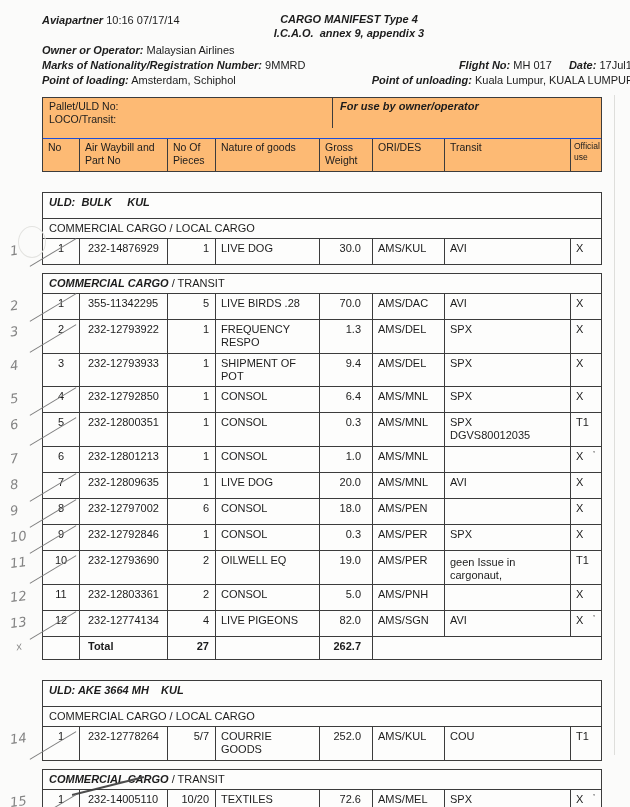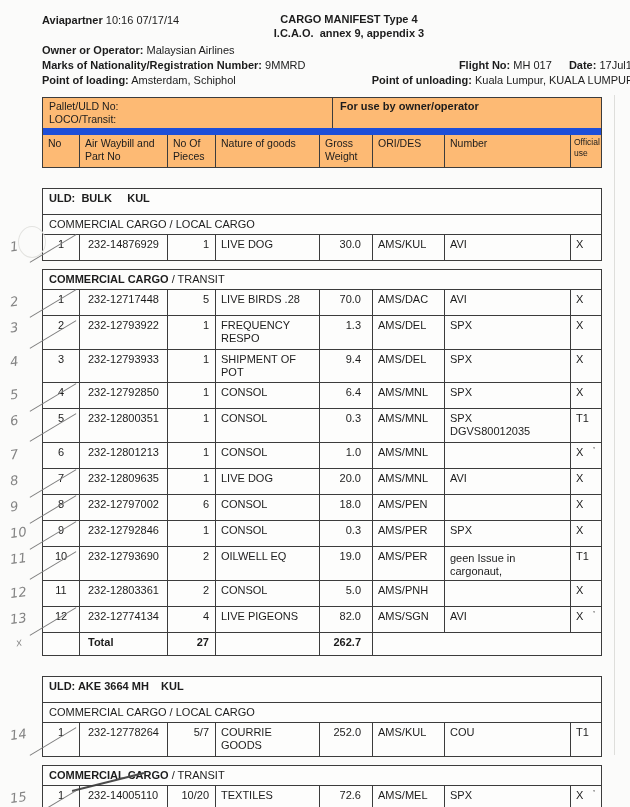--- a/index.html
+++ b/index.html
@@ -1,34 +1,34 @@
 <!DOCTYPE html>
 <html><head>
 <meta charset="utf-8">
 <style>
   html,body{margin:0;padding:0;background:#fbfbfa;}
   body{width:630px;height:807px;font-family:"Liberation Sans",sans-serif;color:#1c1c1c;position:relative;overflow:hidden;}
   .page{position:relative;padding:12px 0 0 42px;width:560px;}
-  .b{font-weight:bold;}
+  .b{font-weight:bold;font-style:italic;}
   .pre{white-space:pre;}
   
   .hdr{position:relative;font-size:11px;}
   .hline1{height:32px;position:relative;}
   .hdr-left{position:absolute;left:0;top:2px;}
   .hdr-title{position:absolute;left:145px;top:0;width:324px;text-align:center;line-height:1.3;}
   .hrow{margin-top:0;height:15px;position:relative;}
   .hrow .right{position:absolute;right:-36px;top:0;}
   .hrow .right2{position:absolute;right:-32px;top:0;}
   .lbl-gap{margin-left:14px;}
   
   .htable{border:1.5px solid #3c3c3c;margin-top:8px;width:560px;box-sizing:border-box;background:#fdba74;}
   .hrowA{display:grid;grid-template-columns:276px 1fr;}
   .hrowA .cl{padding:2px 6px;font-size:10.5px;line-height:1.25;}
   .hrowA .cr{border-left:1px solid #3c3c3c;padding:2px 7px;font-size:11px;margin-left:13px;}
-  .hrowB{display:grid;grid-template-columns:36px 88px 48px 104px 53px 72px 126px 1fr;border-top:7px solid #1d4ed8;}
+  .hrowB{display:grid;grid-template-columns:36px 88px 48px 104px 53px 72px 126px 1fr;border-top:1px solid #1d4ed8;margin-top:10px;}
   .hrowB .hc{border-left:1px solid #3c3c3c;padding:2px 4px 3px 5px;font-size:10.5px;line-height:1.25;white-space:pre-line;min-height:28px;box-sizing:border-box;}
   .hrowB .hc:first-child{border-left:none;}
   .hrowB .hc.small{font-size:8.5px;padding-left:3px;}
   
   .section{position:relative;margin-top:20px;width:560px;}
   .uld-box{border:1.5px solid #3c3c3c;min-height:27px;padding:3px 6px 0 6px;box-sizing:border-box;font-size:11px;background:#fdfdfc;}
   .group-box{border:1.5px solid #3c3c3c;margin-top:-1px;background:#fdfdfc;}
   .group-box.gap-top{margin-top:8px;}
   .gtitle{padding:3px 6px 2px 6px;font-size:11px;min-height:14px;position:relative;white-space:pre;}
   .row{display:grid;grid-template-columns:36px 88px 48px 104px 53px 72px 126px 1fr;min-height:25px;border-top:1px solid #3c3c3c;position:relative;font-size:11px;}
@@ -105,21 +105,21 @@
     <div class="hrowB">
       <div class="hc">No</div>
       <div class="hc">Air Waybill and
 Part No</div>
       <div class="hc">No Of
 Pieces</div>
       <div class="hc">Nature of goods</div>
       <div class="hc">Gross
 Weight</div>
       <div class="hc">ORI/DES</div>
-      <div class="hc">Number</div>
+      <div class="hc">Transit</div>
       <div class="hc small">Official
 use</div>
     </div>
   </div>
 
   <div id="sections">
       <div class="section">
         <div class="uld-box"><span class="b pre">ULD:  BULK     KUL</span></div>
         <div class="group-box">
           <div class="gtitle"><span class="b pre"></span><span class="pre">COMMERCIAL CARGO / LOCAL CARGO</span></div>
@@ -135,21 +135,21 @@
               <span class="oval">X</span>
             </div>
   <div class="slash"></div>
             <div class="margin-num">1</div>
           </div>
         </div>
         <div class="group-box gap-top">
           <div class="gtitle"><span class="b pre">COMMERCIAL CARGO</span><span class="pre"> / TRANSIT</span></div>
           <div class="row">
     <div class="c c-no"><span class="no-printed">1</span></div>
-    <div class="c c-awb">232-12717448</div>
+    <div class="c c-awb">355-11342295</div>
     <div class="c c-pieces">5</div>
     <div class="c c-nature">LIVE BIRDS .28</div>
     <div class="c c-weight">70.0</div>
     <div class="c c-orides">AMS/DAC</div>
     <div class="c c-remarks">AVI</div>
     <div class="c c-official">
               <span class="oval">X</span>
             </div>
   <div class="slash"></div>
             <div class="margin-num">2</div>

